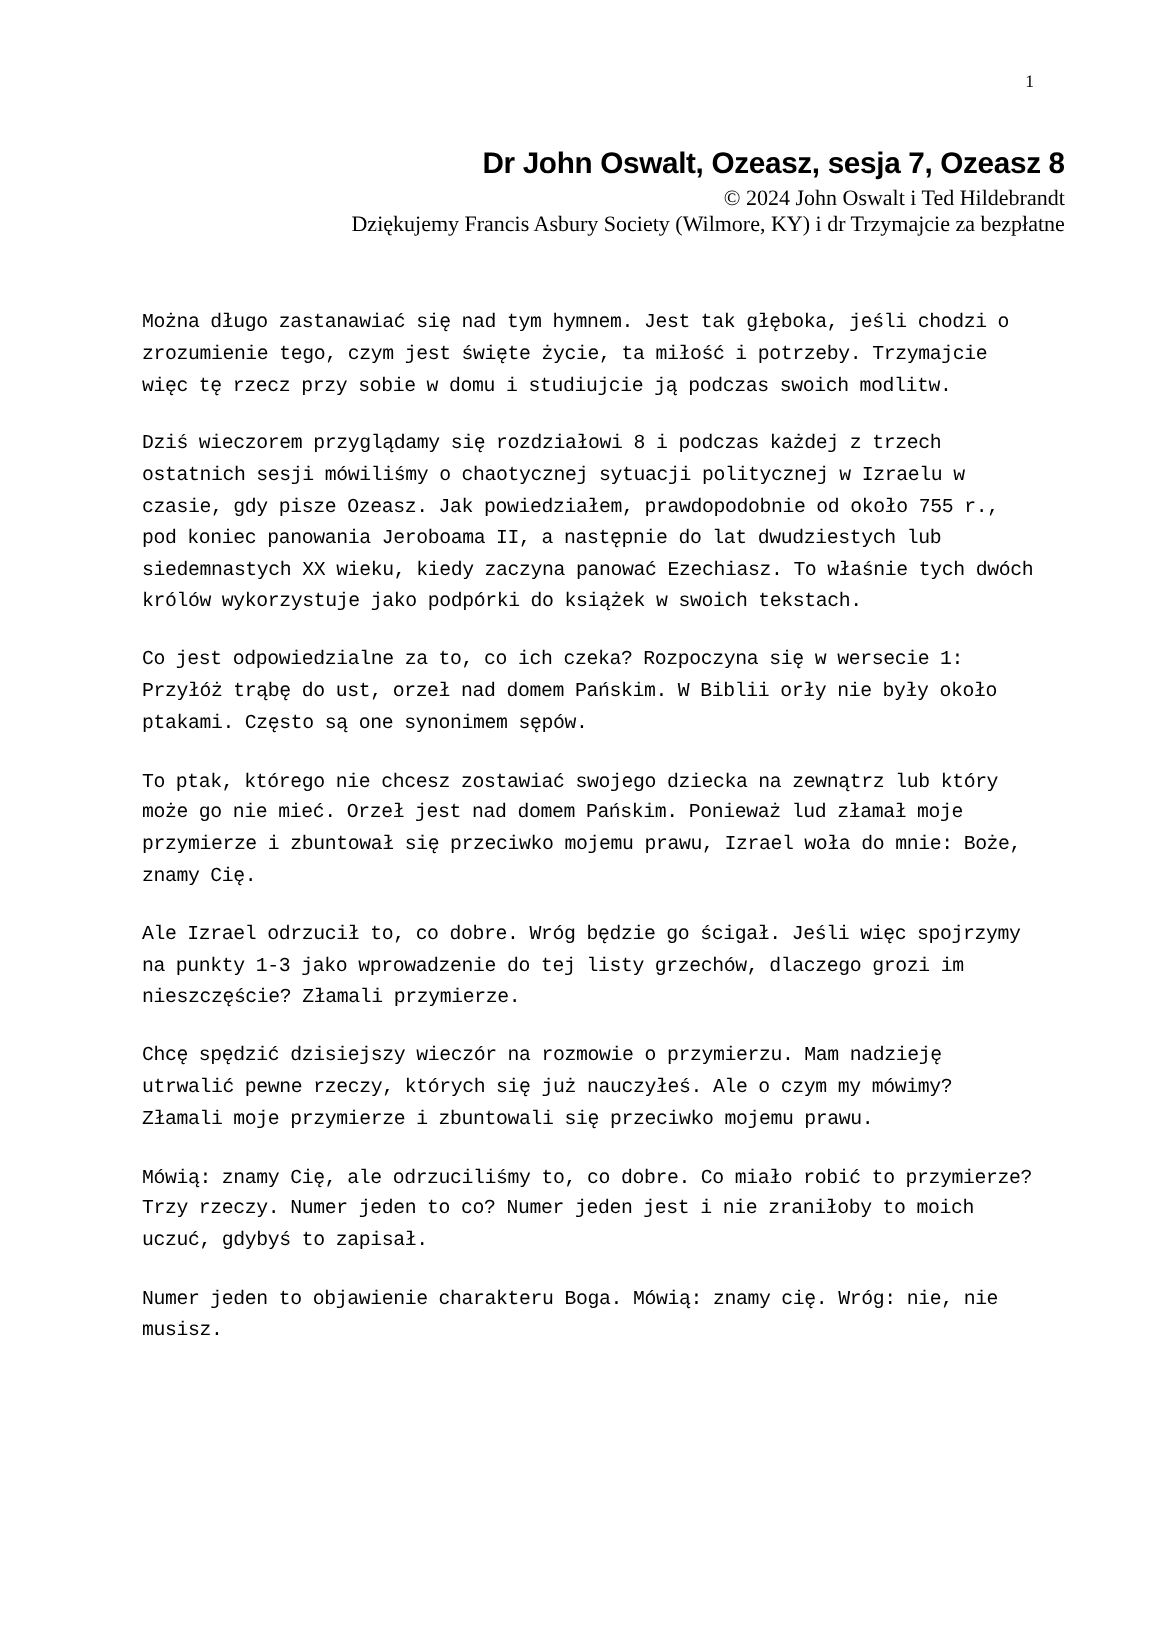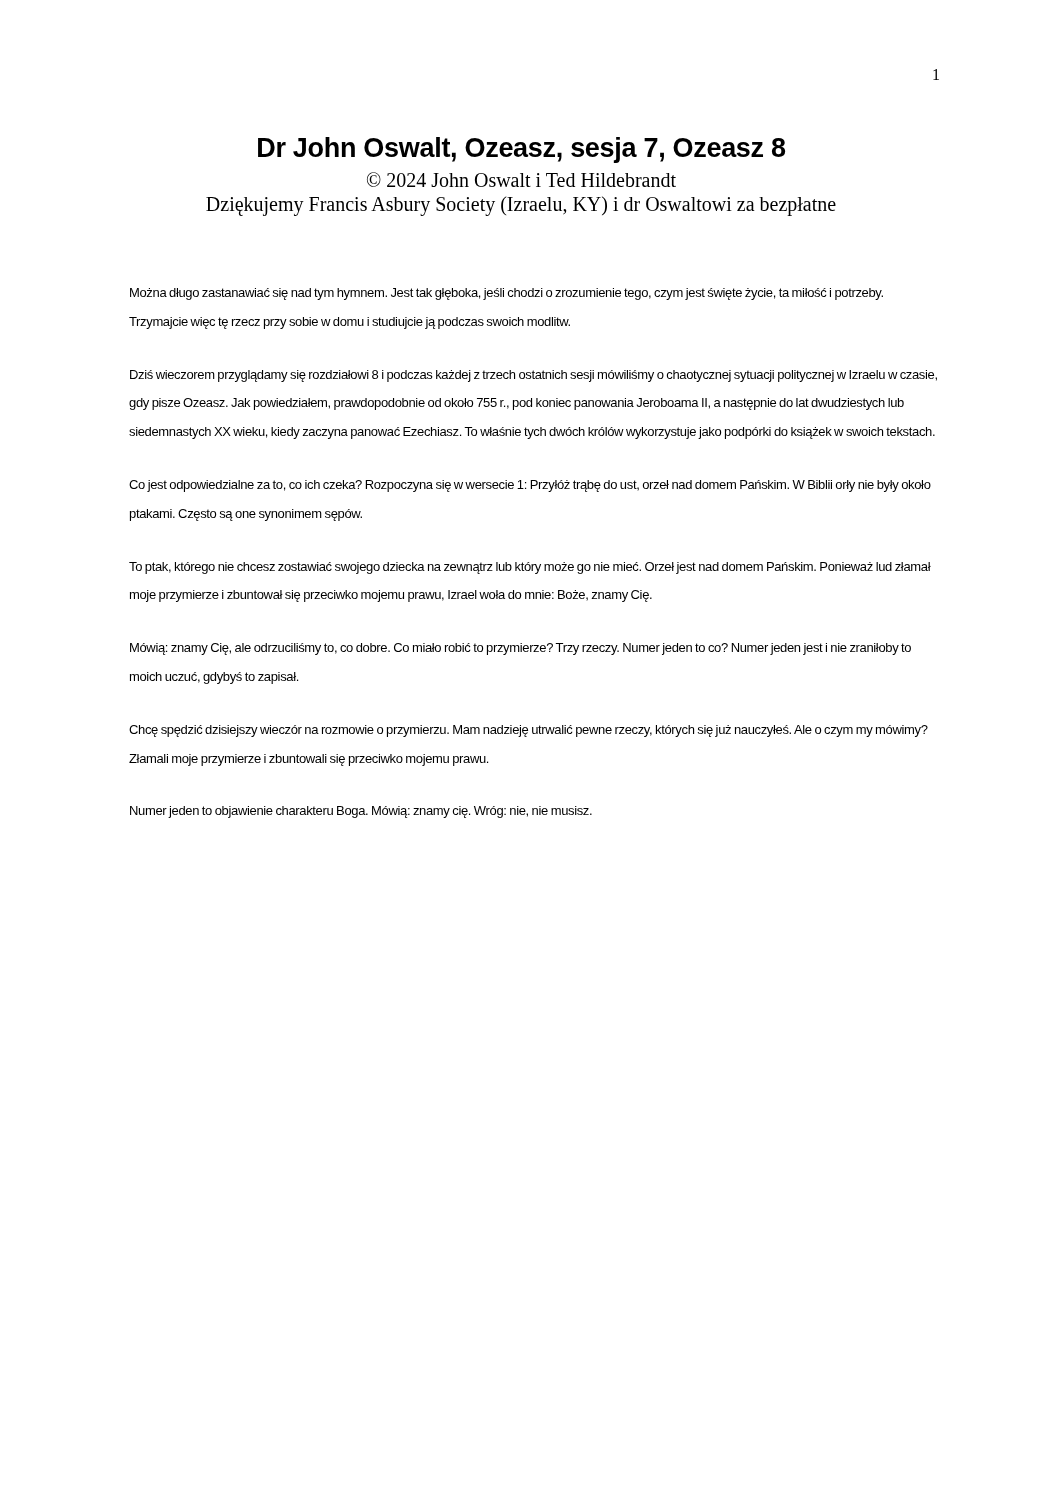--- a/index.html
+++ b/index.html
@@ -1,47 +1,48 @@
 <!DOCTYPE html>
 <html><head>
   <meta charset="utf-8">
   <style>
     html, body { margin: 0; padding: 0; background: #ffffff; }
     body { width: 1058px; height: 1497px; position: relative; overflow: hidden; color: #000; }
     .page-number {
       position: absolute; left: 920px; top: 66px; width: 20px; text-align: right;
       font-family: "Liberation Serif", serif; font-size: 16px;
     }
-    .header { position: absolute; left: 92px; top: 128px; width: 858px; text-align: center; }
+    .header { position: absolute; left: 110px; top: 128px; width: 858px; text-align: right; }
     .title {
       font-family: "Liberation Sans", sans-serif; font-weight: bold;
       font-size: 27px; letter-spacing: -0.3px; margin: 0; line-height: 40px;
     }
     .sub {
       font-family: "Liberation Serif", serif; font-size: 20px; line-height: 24px; margin: 0;
     }
     .body {
       position: absolute; left: 129px; top: 279px; width: 815px;
-      font-family: Liberation Sans, sans-serif; font-size: 13px; line-height: 28.8px;
+      font-family: Liberation Mono, monospace; font-size: 18px; line-height: 28.8px;
       letter-spacing: -0.35px; word-spacing: -0.5px;
     }
     .body p { margin: 0 0 24px 0; }
   </style>
 </head>
 <body>
 
 <div class="page-number">1</div>
 
 <div class="header">
   <h1 class="title">Dr John Oswalt, Ozeasz, sesja 7, Ozeasz 8</h1>
   <p class="sub">© 2024 John Oswalt i Ted Hildebrandt</p>
-  <p class="sub">Dziękujemy Francis Asbury Society (Izraelu, KY) i dr Oswaltowi za bezpłatne</p>
+  <p class="sub">Dziękujemy Francis Asbury Society (Wilmore, KY) i dr Trzymajcie za bezpłatne</p>
 </div>
 
 <div class="body">
   <p>Można długo zastanawiać się nad tym hymnem. Jest tak głęboka, jeśli chodzi o zrozumienie tego, czym jest święte życie, ta miłość i potrzeby. Trzymajcie więc tę rzecz przy sobie w domu i studiujcie ją podczas swoich modlitw.</p>
   <p>Dziś wieczorem przyglądamy się rozdziałowi 8 i podczas każdej z trzech ostatnich sesji mówiliśmy o chaotycznej sytuacji politycznej w Izraelu w czasie, gdy pisze Ozeasz. Jak powiedziałem, prawdopodobnie od około 755 r., pod koniec panowania Jeroboama II, a następnie do lat dwudziestych lub siedemnastych XX wieku, kiedy zaczyna panować Ezechiasz. To właśnie tych dwóch królów wykorzystuje jako podpórki do książek w swoich tekstach.</p>
   <p>Co jest odpowiedzialne za to, co ich czeka? Rozpoczyna się w wersecie 1: Przyłóż trąbę do ust, orzeł nad domem Pańskim. W Biblii orły nie były około ptakami. Często są one synonimem sępów.</p>
   <p>To ptak, którego nie chcesz zostawiać swojego dziecka na zewnątrz lub który może go nie mieć. Orzeł jest nad domem Pańskim. Ponieważ lud złamał moje przymierze i zbuntował się przeciwko mojemu prawu, Izrael woła do mnie: Boże, znamy Cię.</p>
+  <p>Ale Izrael odrzucił to, co dobre. Wróg będzie go ścigał. Jeśli więc spojrzymy na punkty 1-3 jako wprowadzenie do tej listy grzechów, dlaczego grozi im nieszczęście? Złamali przymierze.</p>
+  <p>Chcę spędzić dzisiejszy wieczór na rozmowie o przymierzu. Mam nadzieję utrwalić pewne rzeczy, których się już nauczyłeś. Ale o czym my mówimy? Złamali moje przymierze i zbuntowali się przeciwko mojemu prawu.</p>
   <p>Mówią: znamy Cię, ale odrzuciliśmy to, co dobre. Co miało robić to przymierze? Trzy rzeczy. Numer jeden to co? Numer jeden jest i nie zraniłoby to moich uczuć, gdybyś to zapisał.</p>
-  <p>Chcę spędzić dzisiejszy wieczór na rozmowie o przymierzu. Mam nadzieję utrwalić pewne rzeczy, których się już nauczyłeś. Ale o czym my mówimy? Złamali moje przymierze i zbuntowali się przeciwko mojemu prawu.</p>
   <p>Numer jeden to objawienie charakteru Boga. Mówią: znamy cię. Wróg: nie, nie musisz.</p>
 </div>
 
 </body></html>

